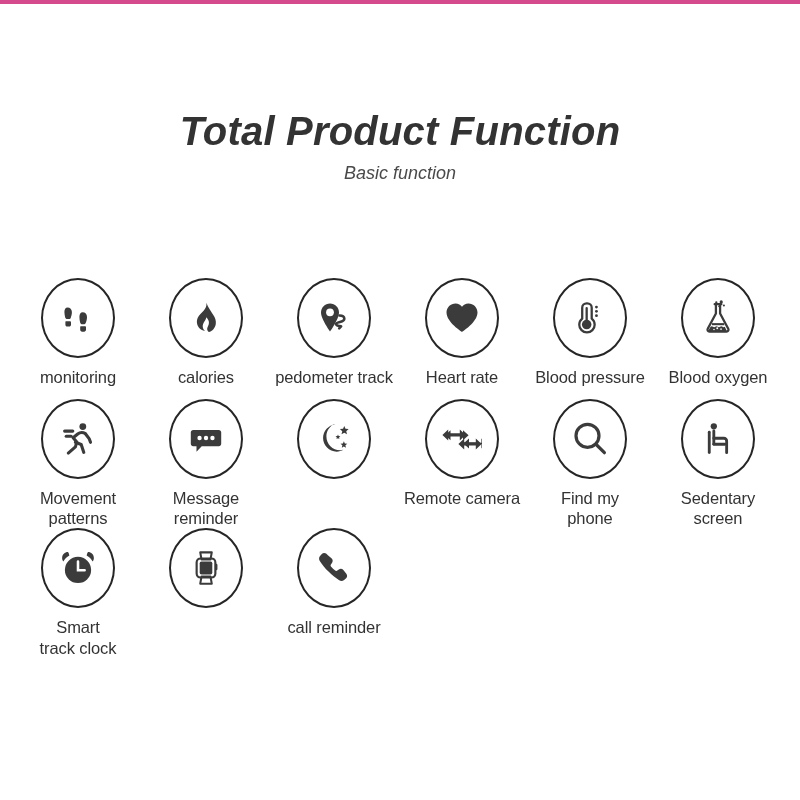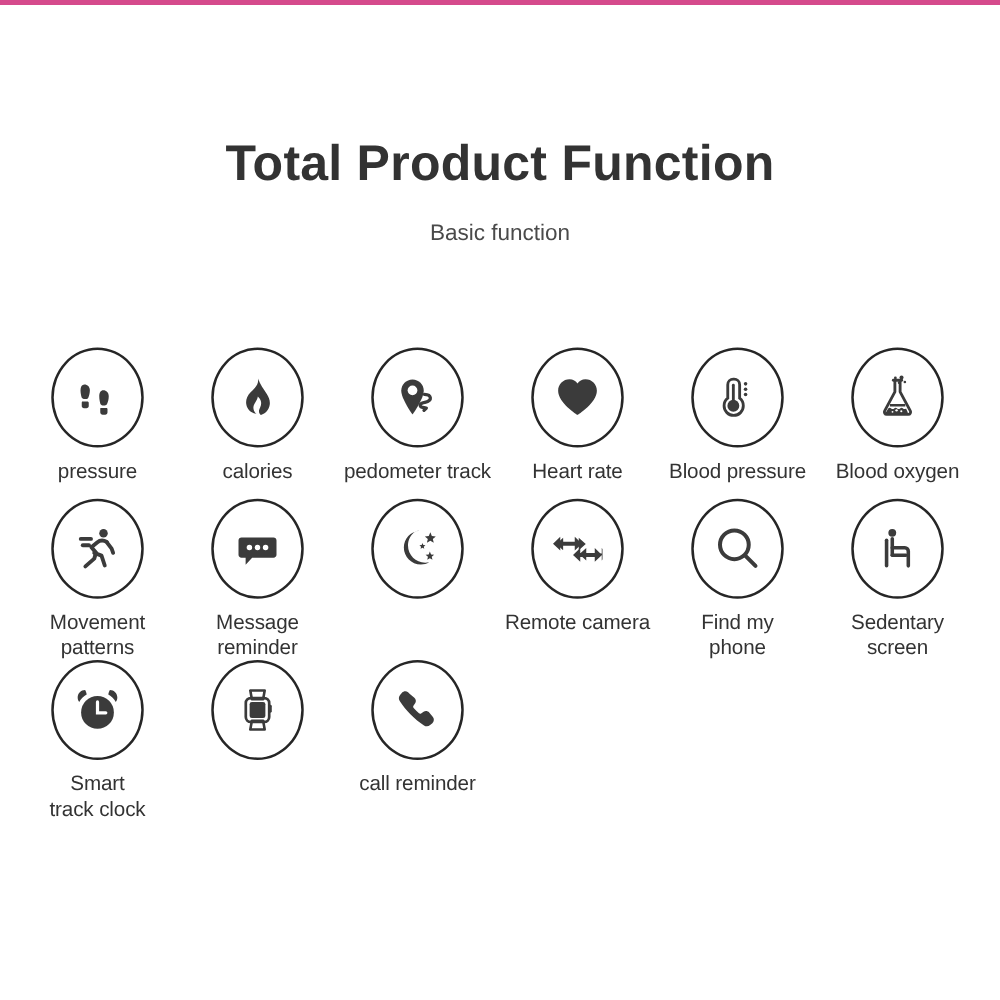--- a/index.html
+++ b/index.html
@@ -24,34 +24,35 @@
     height: 4px;
     background: #d54a8c;
   }
 
   #page-header {
     position: absolute;
     top: 108px;
     left: 0;
     width: 800px;
     text-align: center;
+    font-style: italic;
   }
   #page-title {
     font-size: 40px;
     font-weight: bold;
     color: #333333;
     letter-spacing: 0.2px;
     line-height: 1.15;
     margin: 0;
   }
   #page-subtitle {
     font-size: 18px;
     font-weight: normal;
     color: #4a4a4a;
-    margin: 22px 0 0 0;
+    margin: 9px 0 0 0;
     line-height: 1.2;
   }
 
   #feature-grid {
     position: absolute;
     top: 278px;
     left: 14px;
     width: 772px;
   }
   .feature-row {
@@ -111,21 +112,21 @@
       <div class="feature-badge">
         <span>
           <svg width="40" height="40" viewBox="0 0 40 40" fill="#3b3b3b">
             <path d="M9.5 9.5c2.6 0 4.4 1.8 4.4 4.6 0 2.3-.6 4.3-1.2 5.8-.3.8-1.1 1.2-1.9 1.2H9.1c-.9 0-1.7-.6-1.9-1.5-.4-1.6-.8-3.6-.8-5.5 0-2.8 1.1-4.6 3.1-4.6z"></path>
             <path d="M7.6 23.2h4.3c.6 0 1.1.5 1.1 1.1v2.4c0 1-.8 1.8-1.8 1.8H9.2c-1 0-1.8-.8-1.8-1.8v-2.4c0-.6.3-1.1.2-1.1z"></path>
             <path d="M24.6 14.2c2.6 0 4.4 1.9 4.4 4.8 0 2.4-.6 4.5-1.3 6-.3.8-1.1 1.3-1.9 1.3h-1.7c-.9 0-1.7-.6-1.9-1.5-.4-1.7-.8-3.8-.8-5.8 0-3 1.2-4.8 3.2-4.8z"></path>
             <path d="M22.6 28.3h4.4c.6 0 1 .4 1 1v2.5c0 1-.8 1.9-1.9 1.9h-2c-1 0-1.9-.8-1.9-1.9v-2.5c0-.6.1-1 .4-1z"></path>
           </svg>
         </span>
       </div>
-      <div class="feature-label">pressure</div>
+      <div class="feature-label">monitoring</div>
     </div>
 
     <div class="feature-item">
       <div class="feature-badge">
         <span>
           <svg width="38" height="38" viewBox="0 0 40 40" fill="#3b3b3b">
             <path d="M20.4 4c.6 3.4-.8 5.9-2.7 8.1-2.2 2.5-5 4.6-6.4 7.7-2.1 4.6-.4 10.1 3.9 12.6 1.2.7 2.5 1.2 3.9 1.4-1.9-1.7-2.8-3.7-2.5-6 .3-2.2 1.7-3.8 2.7-5.7.5-.9.9-1.9 1-3 1.3 1.3 2.2 2.6 2.6 4.2.4 1.7.1 3.3-.6 4.9-.6 1.4-1.3 2.6-1 4.2.2 1 .8 1.8 1.6 2.4 3.9-1.2 6.8-4.4 7.4-8.6.5-3.5-.7-6.6-2.6-9.4C25.3 13 22.2 9.2 20.4 4z"></path>
           </svg>
         </span>
       </div>

